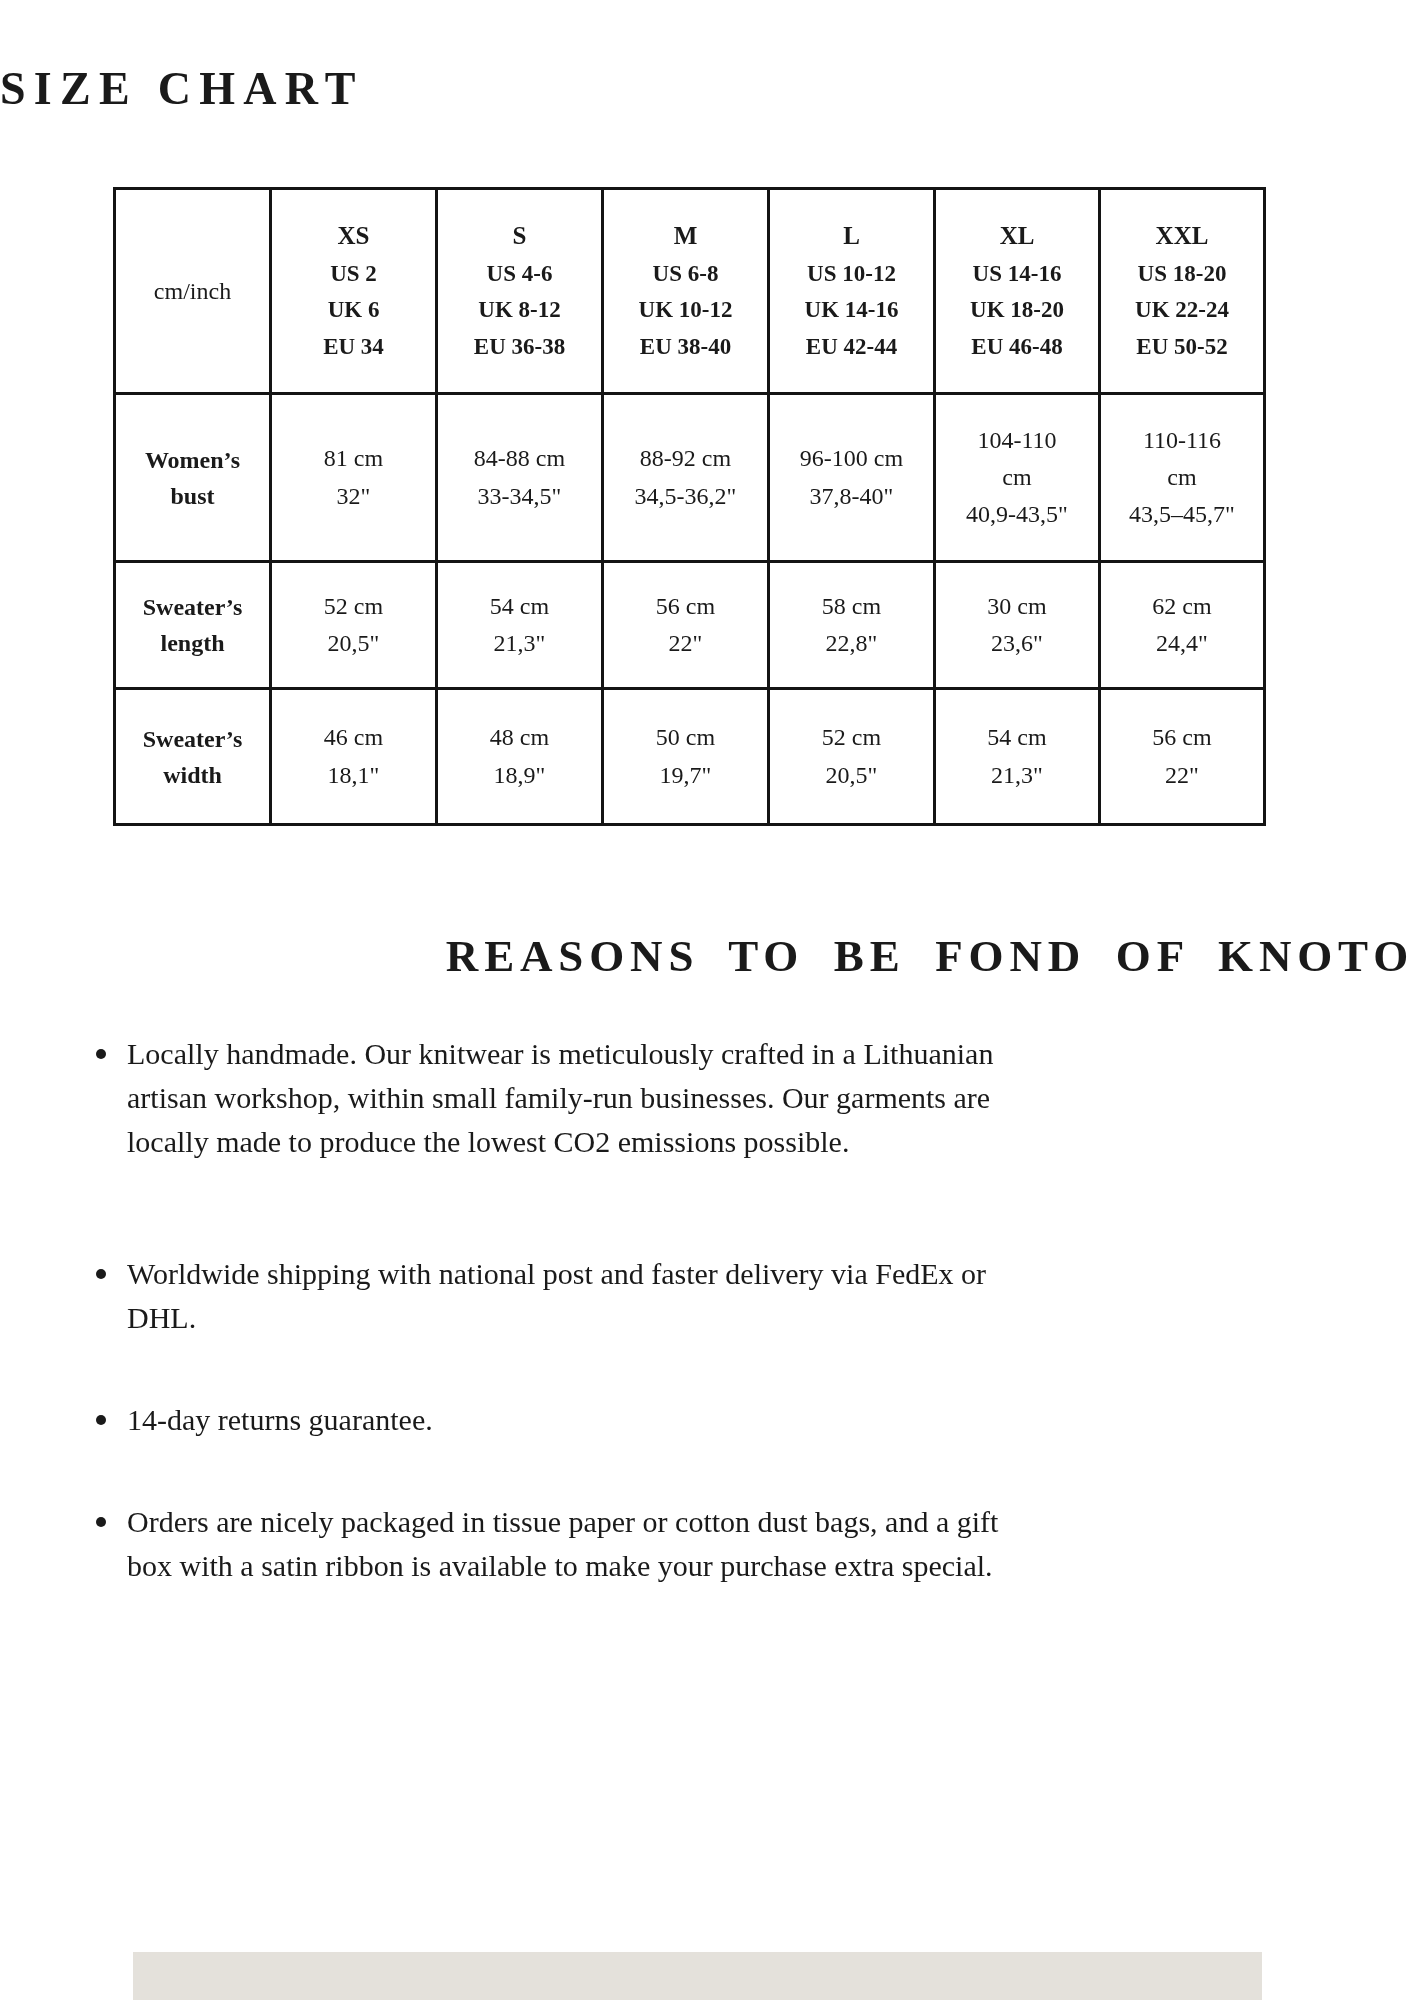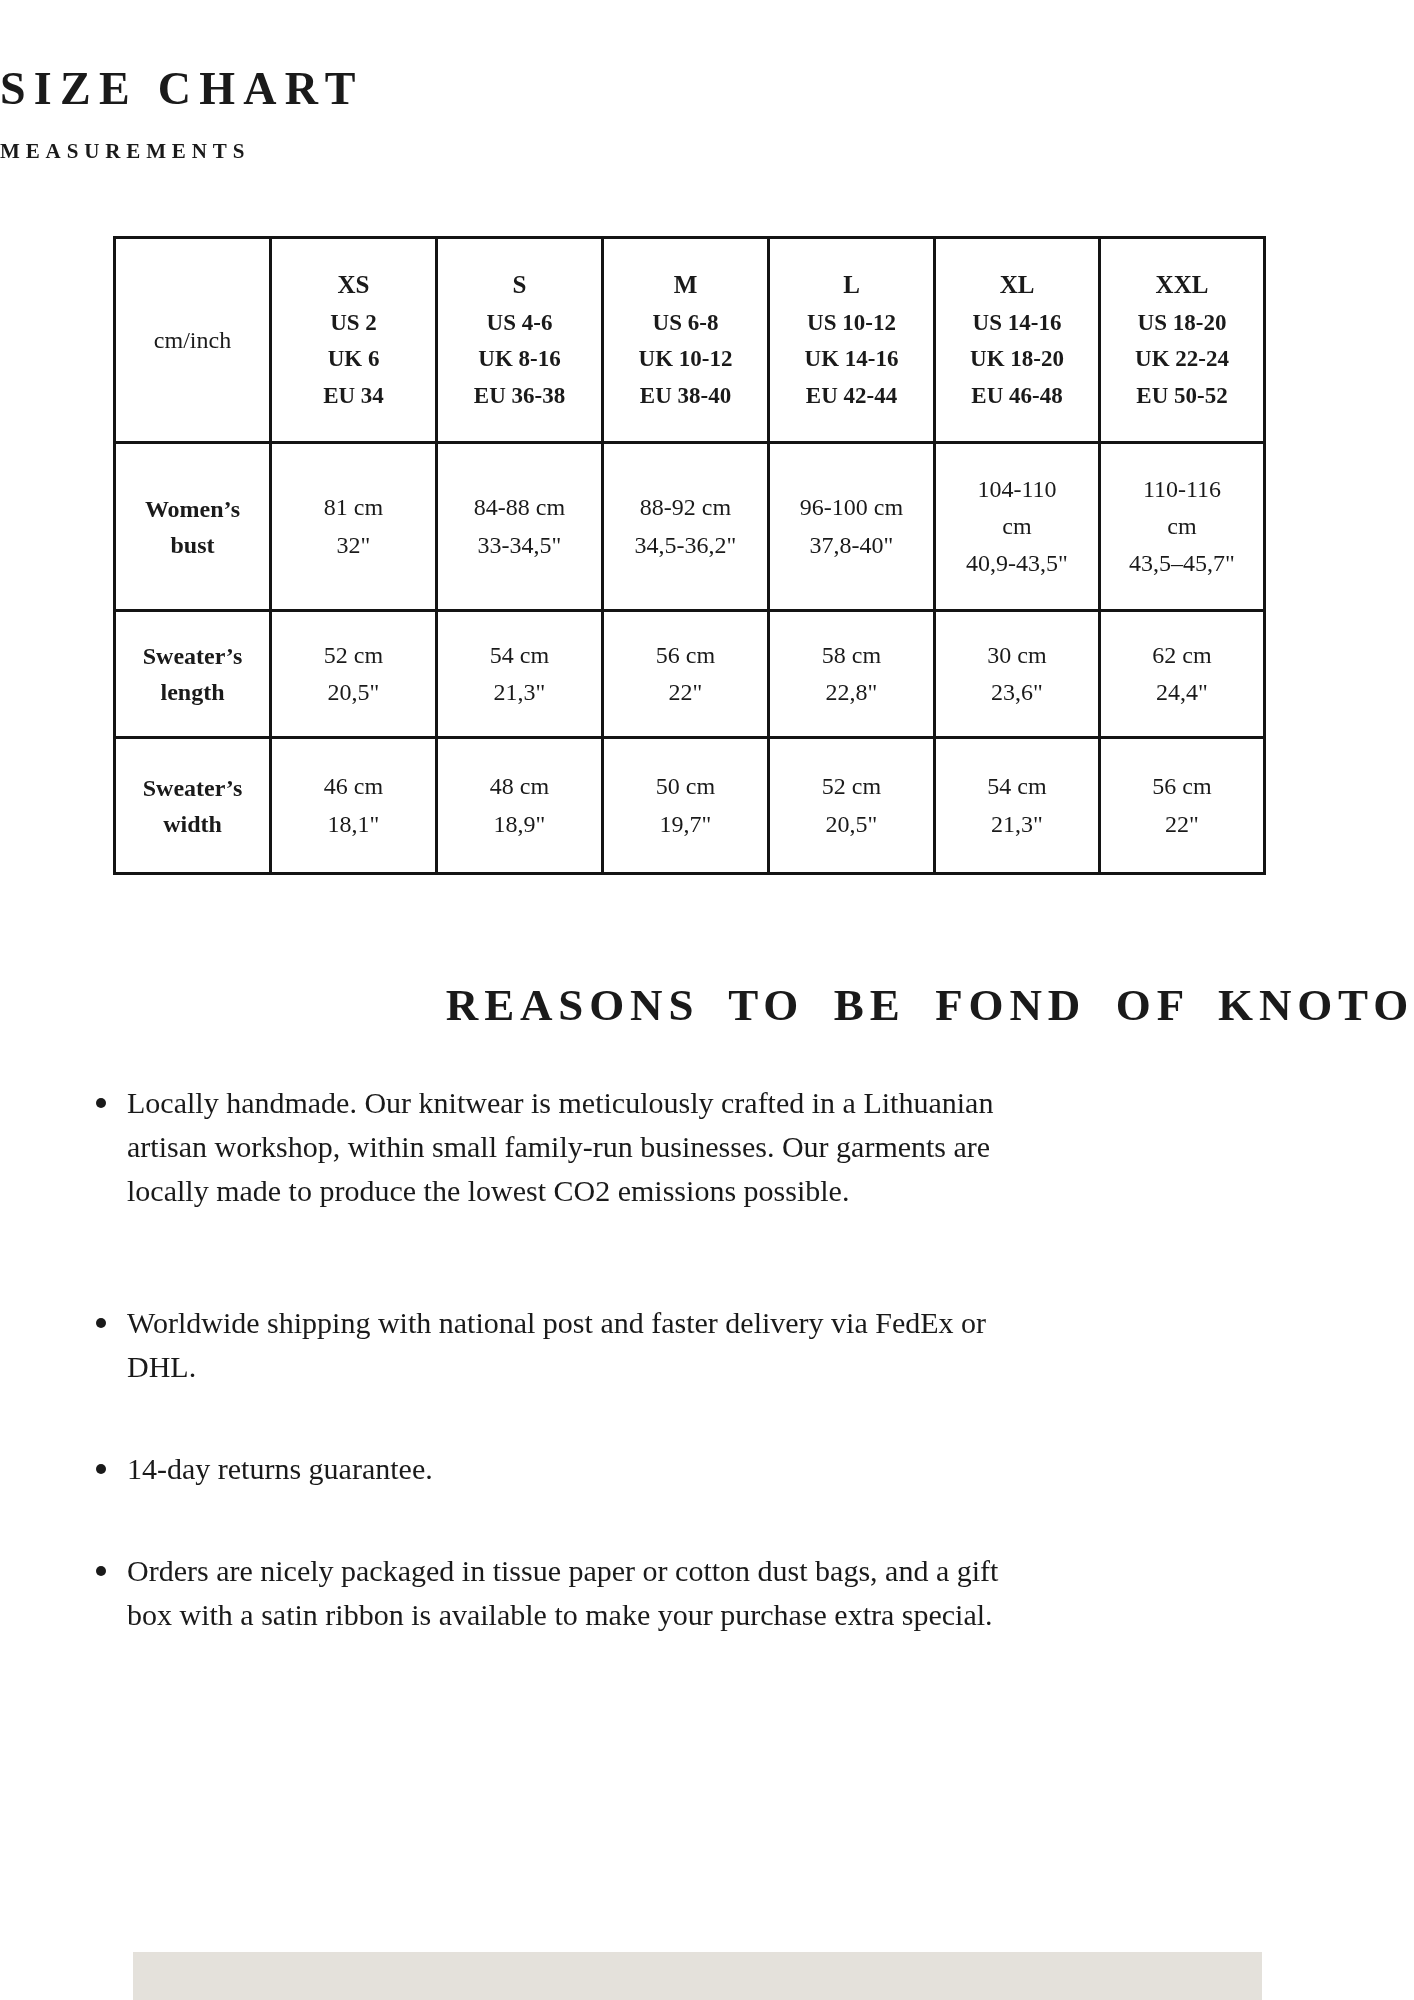--- a/index.html
+++ b/index.html
@@ -65,21 +65,20 @@
   .footer-bar {
     position:absolute; left:133px; top:1952px;
     width:1129px; height:70px;
   }
 </style>
 </head>
 <body style="background: rgb(255, 255, 255); color: rgb(26, 26, 26);">
 
 <div class="header-block">
   <div class="page-title">SIZE CHART</div>
-  <div class="page-subtitle">MEASUREMENTS</div>
 </div>
 
 <table class="size-table">
   <colgroup>
     <col style="width:156px">
       <col style="width:166px">
       <col style="width:166px">
     <col style="width:166px">
       <col style="width:166px">
       <col style="width:165px">
@@ -90,21 +89,21 @@
     <td class="unit-cell">cm/inch</td>
     <td>
       <div class="hsize">XS</div>
       <div class="hline">US 2</div>
       <div class="hline">UK 6</div>
       <div class="hline">EU 34</div>
     </td>
     <td>
       <div class="hsize">S</div>
       <div class="hline">US 4-6</div>
-      <div class="hline">UK 8-16</div>
+      <div class="hline">UK 8-12</div>
       <div class="hline">EU 36-38</div>
     </td>
     <td>
       <div class="hsize">M</div>
       <div class="hline">US 6-8</div>
       <div class="hline">UK 10-12</div>
       <div class="hline">EU 38-40</div>
     </td>
     <td>
       <div class="hsize">L</div>

